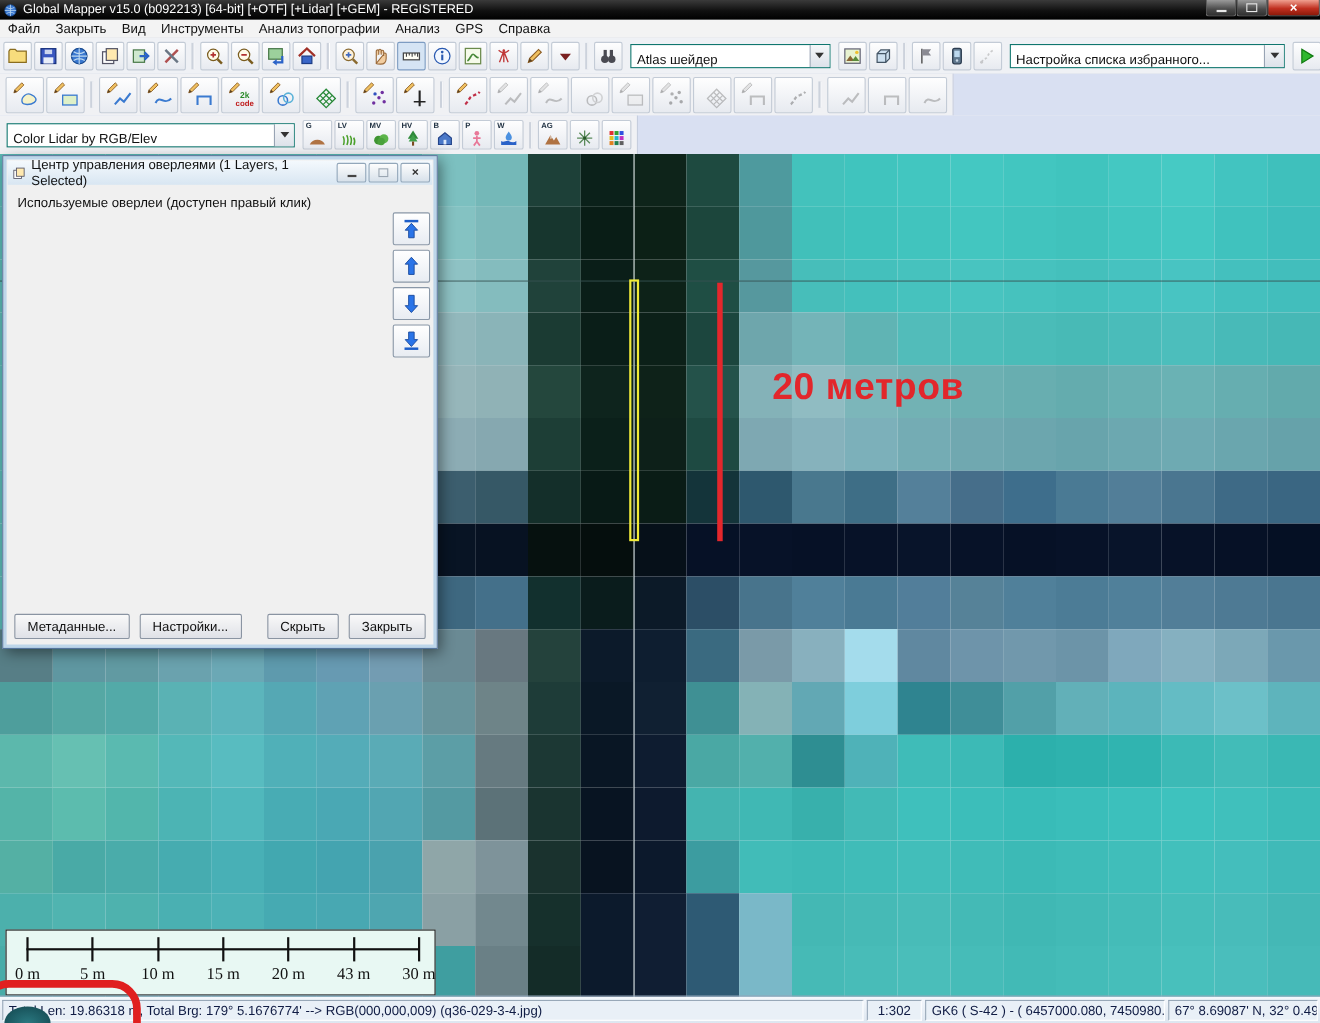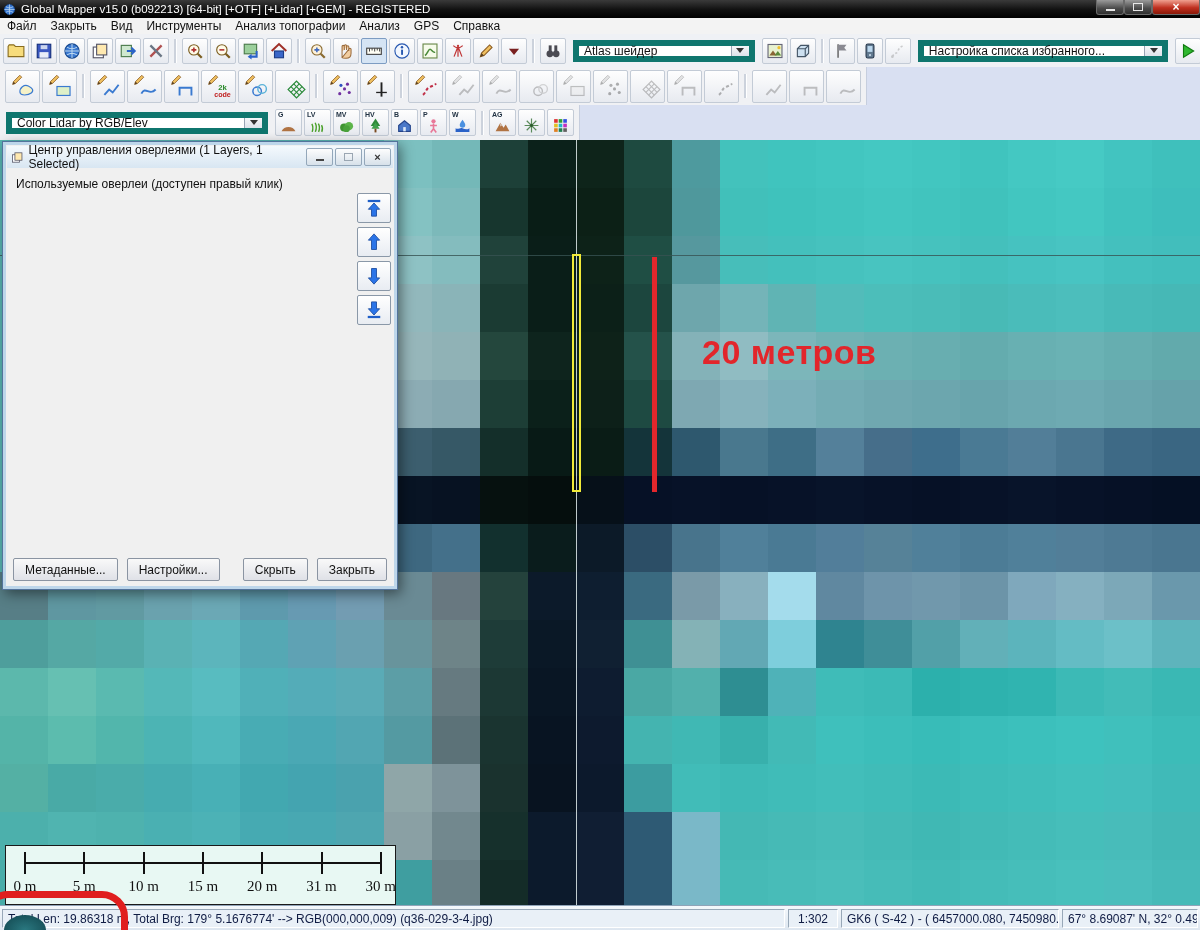--- a/index.html
+++ b/index.html
@@ -42,21 +42,21 @@
   .tbtn.pressed{background:#d5e4f4;border-color:#7d9cc2;}
   .tbtn.disabled svg{filter:grayscale(1) opacity(.42);}
   .tbtn.big{width:35px;height:33px;}
   .istack{position:relative;width:26px;height:26px;display:block;}
   .istack svg.sub{position:absolute;right:0;bottom:0;width:19px;height:19px;}
   .istack svg.pen{position:absolute;left:0;top:0;width:14px;height:14px;}
   .tbtn .lbl{position:absolute;font-size:7px;font-weight:bold;color:#234;top:1px;left:2px;}
   .tbtn.lidar{position:relative;width:27px;height:27px;}
   .tbtn.lidar svg{width:17px;height:17px;margin-top:6px;}
 
-  .combo{height:22px;background:#fff;border:6px solid #0f766e;display:flex;align-items:center;
+  .combo{height:22px;background:#fff;border:1px solid #0f766e;display:flex;align-items:flex-end;
     margin:0 6px;box-sizing:border-box;}
   .combo .val{flex:1;padding:0 5px;font-size:12px;color:#111;white-space:nowrap;overflow:hidden;}
   .combo .drop{width:17px;height:100%;border-left:1px solid #98a4b4;
     background:linear-gradient(#f5f7f9,#dde2ea);display:flex;align-items:center;justify-content:center;}
   .tri{width:0;height:0;border-left:4px solid transparent;border-right:4px solid transparent;
     border-top:5px solid #333;}
 
   
   .map{position:absolute;left:0;top:140px;width:1200px;height:768px;overflow:hidden;}
   #grid{display:grid;grid-template-columns:repeat(25,48px);grid-auto-rows:48px;width:1200px;}
@@ -1221,21 +1221,21 @@
         <span class="sb-lab" style="left: 19px;">0 m</span>
         <div class="sb-tick" style="left: 77.3px;"></div>
         <span class="sb-lab" style="left: 78.3px; font-family: Liberation Serif, serif;">5 m</span>
         <div class="sb-tick" style="left: 136.6px;"></div>
         <span class="sb-lab" style="left: 137.6px;">10 m</span>
         <div class="sb-tick" style="left: 195.9px;"></div>
         <span class="sb-lab" style="left: 196.9px;">15 m</span>
         <div class="sb-tick" style="left: 255.2px;"></div>
         <span class="sb-lab" style="left: 256.2px;">20 m</span>
         <div class="sb-tick" style="left: 314.5px;"></div>
-        <span class="sb-lab" style="left: 315.5px;">31 m</span>
+        <span class="sb-lab" style="left: 315.5px;">43 m</span>
         <div class="sb-tick" style="left: 373.8px;"></div>
         <span class="sb-lab" style="left: 374.8px;">30 m</span>
       </div>
   </div>
 
   <div class="dialog">
     <div class="dlg-title">
       <svg class="dic">
           <use href="#s-pages"></use>
         </svg>

